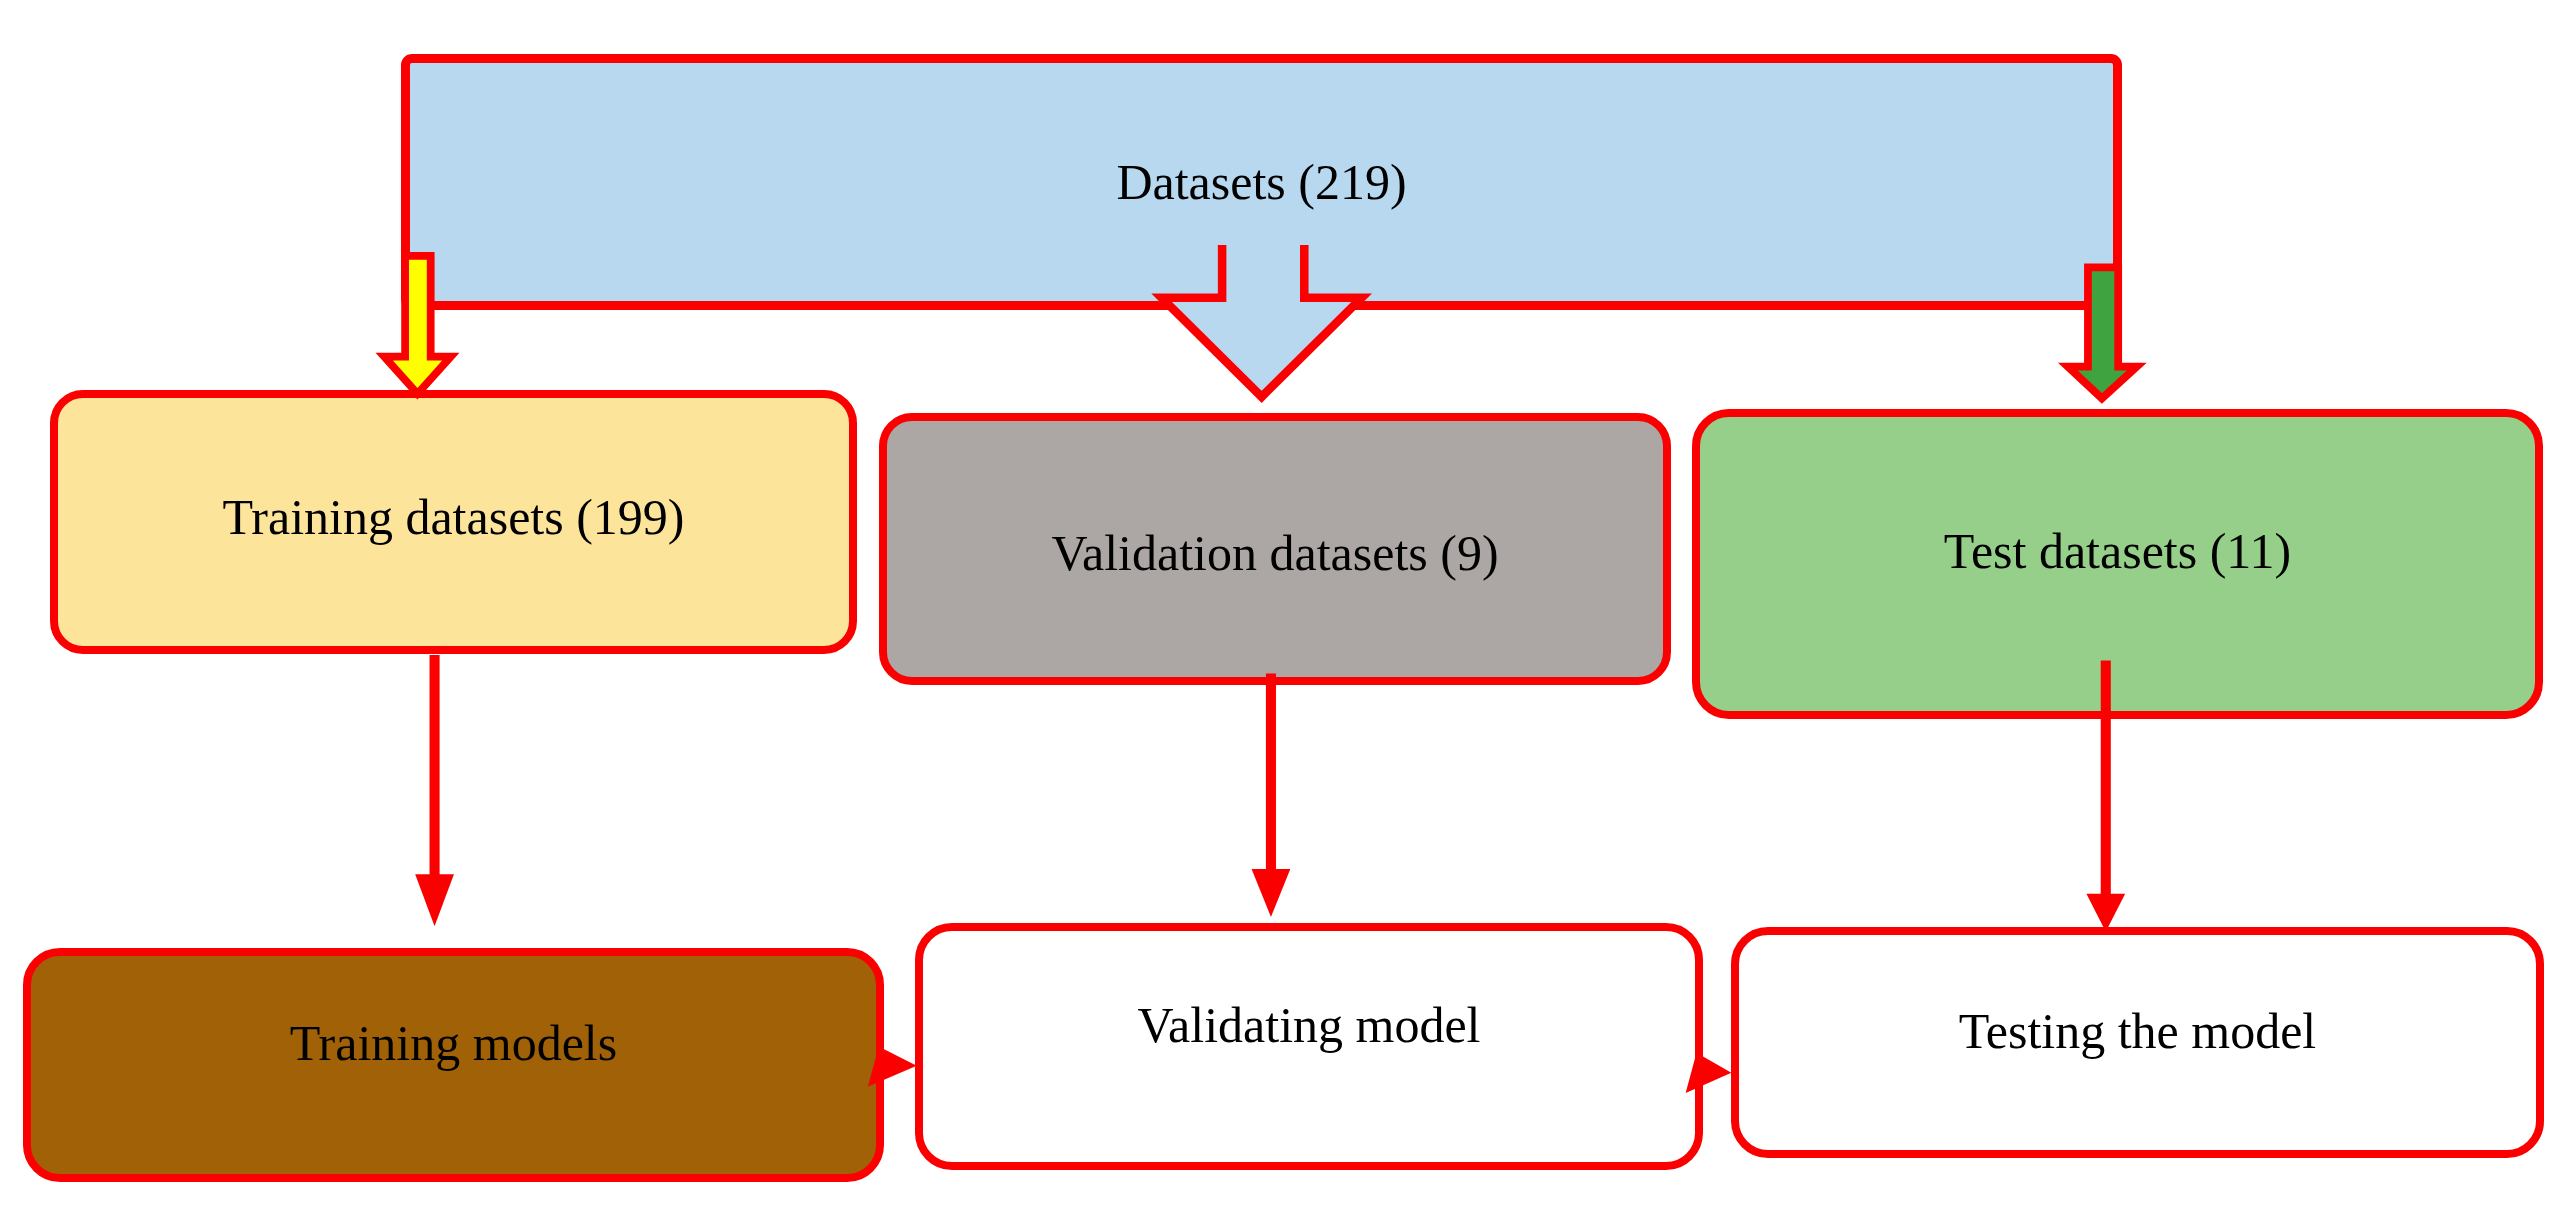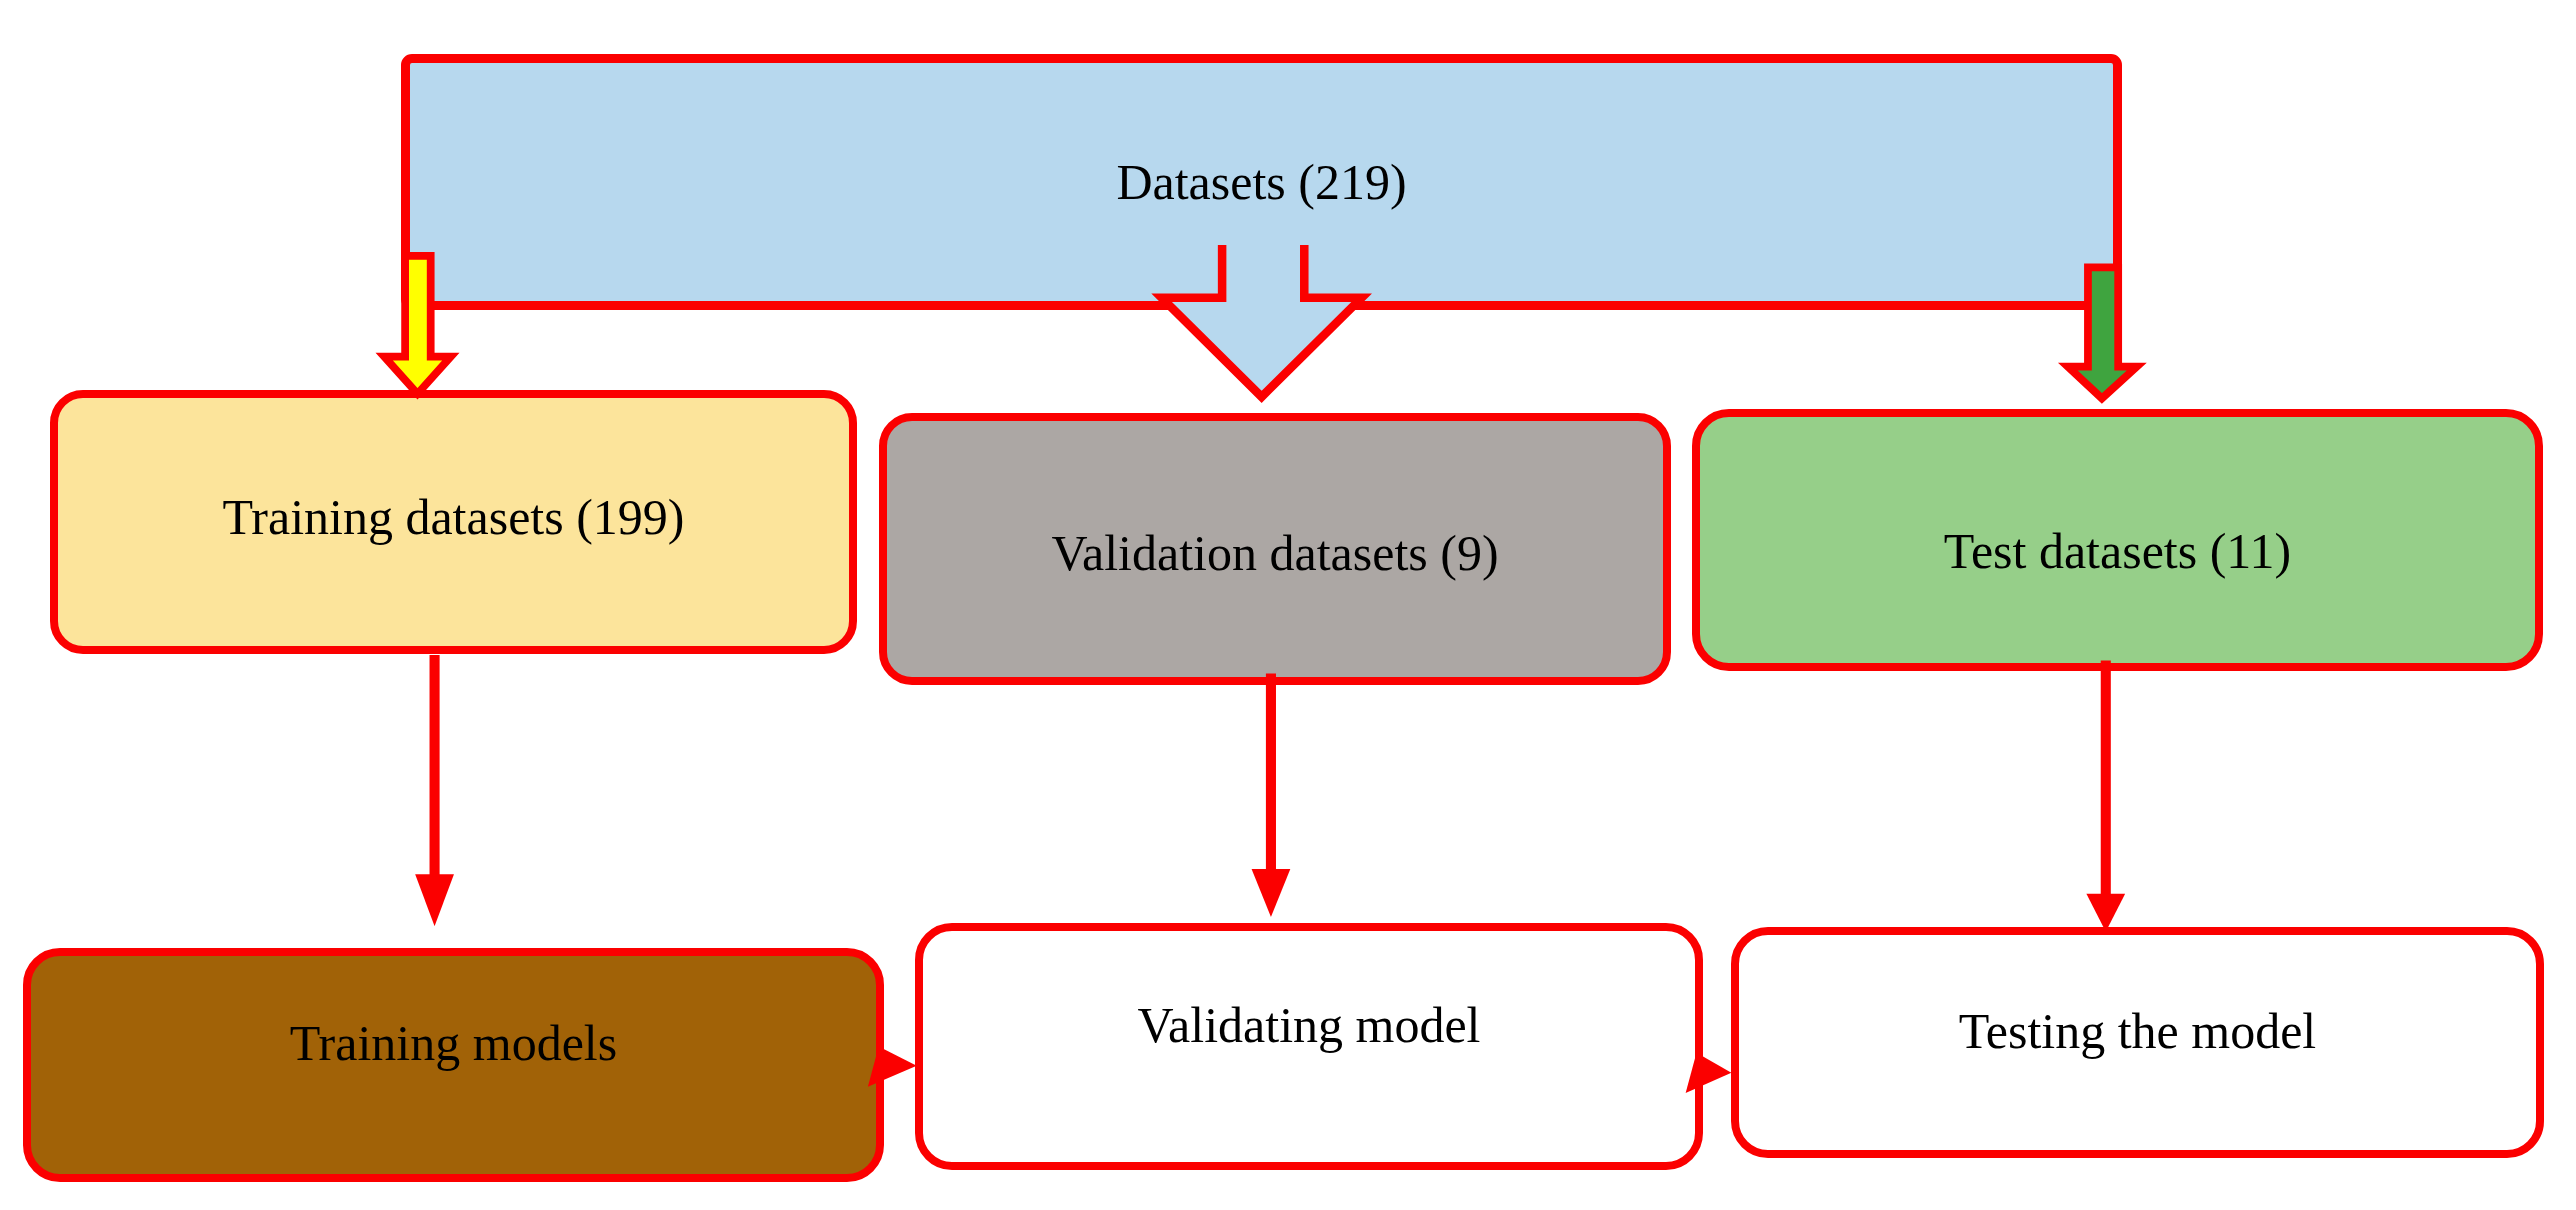--- a/index.html
+++ b/index.html
@@ -21,21 +21,21 @@
     font-size:50px;
     line-height:58px;
     text-align:center;
     white-space:nowrap;
   }
   
   #n-datasets{left:401px;top:10px;width:1721px;height:256px;border-width:9.3px;border-radius:11px;background:#B7D8EE;align-items:center;margin-top:44px;}
   
   #n-training-datasets{left:50px;top:390px;width:807px;height:264px;border-radius:33px;background:#FCE49B;padding-top:90px;}
   #n-validation-datasets{left:879px;top:401px;width:792px;height:272px;border-radius:33px;background:#ACA7A4;padding-top:103px;margin-top:12px;}
-  #n-test-datasets{left:1692px;top:409px;width:851px;height:262px;border-radius:37px;background:#96CF89;padding-top:105px;}
+  #n-test-datasets{left:1692px;top:409px;width:851px;height:310px;border-radius:37px;background:#96CF89;padding-top:105px;}
   
   #n-training-models{left:23px;top:948px;width:861px;height:234px;border-radius:37px;background:#a16207;padding-top:58px;}
   #n-validating-model{left:915px;top:923px;width:788px;height:247px;border-radius:37px;background:#FFFFFF;padding-top:65px;}
   #n-testing-model{left:1731px;top:927px;width:813px;height:231px;border-radius:37px;background:#FFFFFF;padding-top:67px;}
 
   svg.overlay{position:absolute;left:0;top:0;width:2576px;height:1210px;pointer-events:none;}
 </style>
 </head>
 <body>
 

